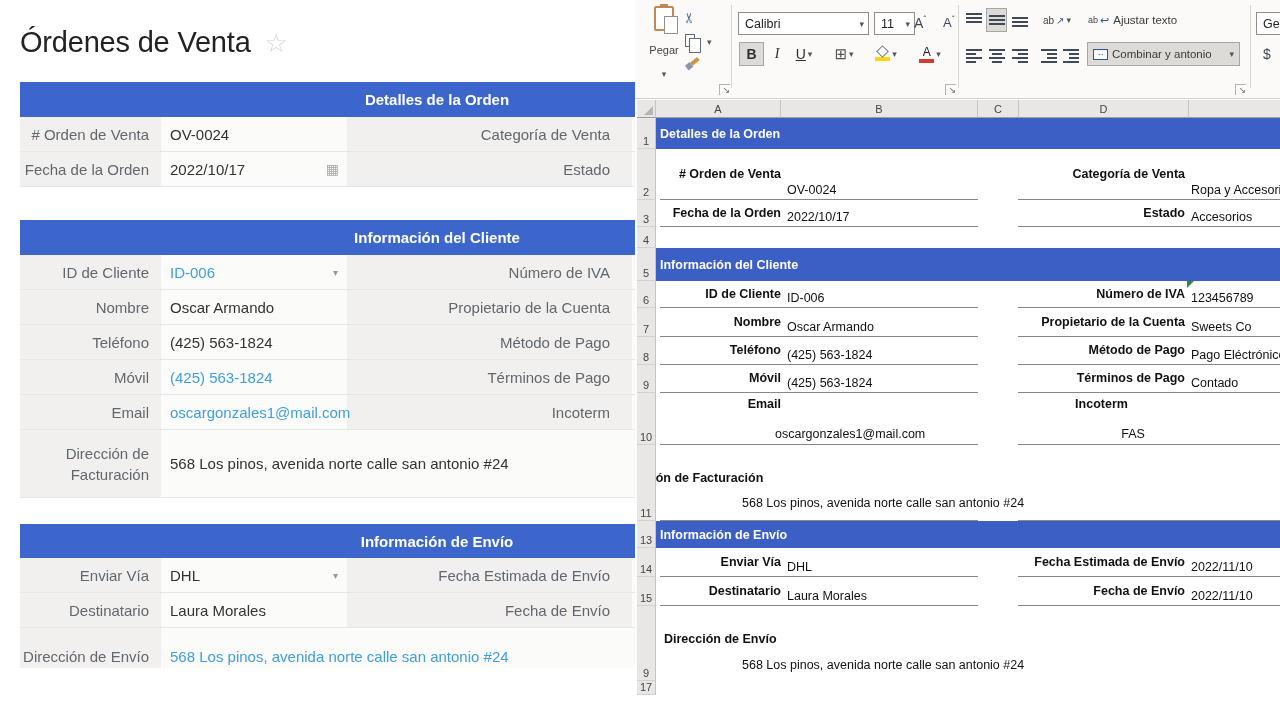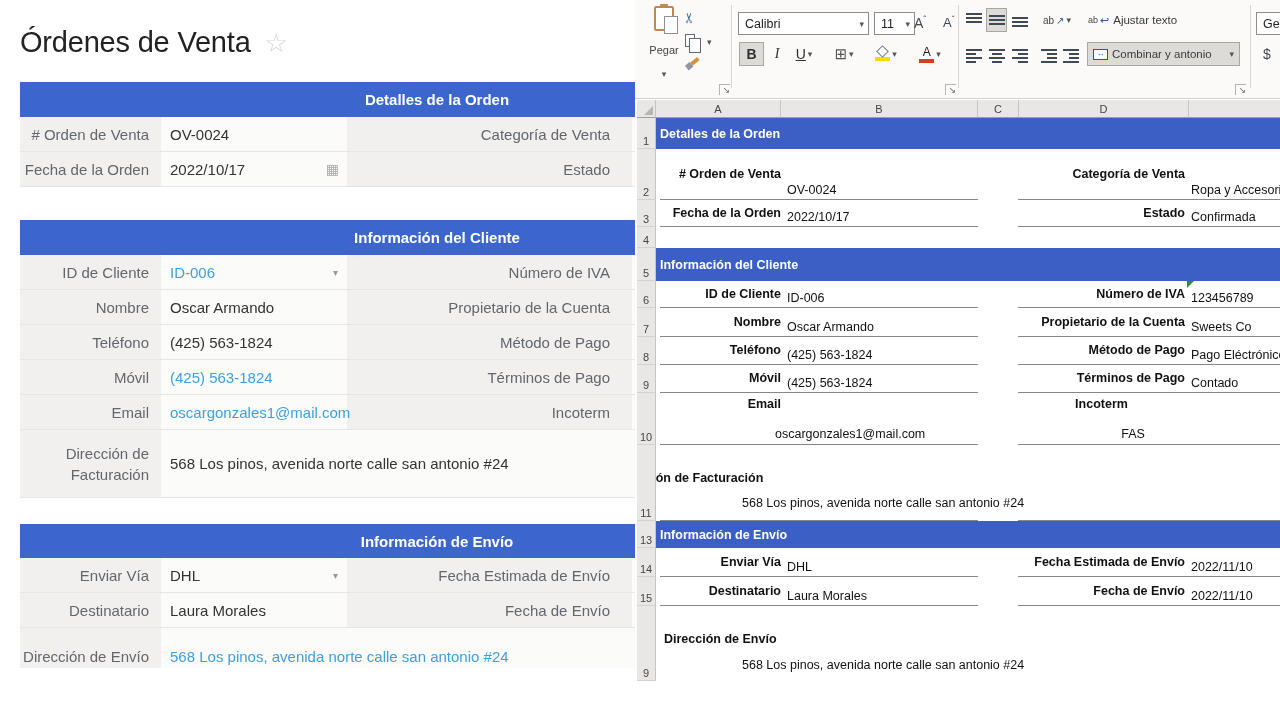--- a/index.html
+++ b/index.html
@@ -397,21 +397,21 @@
 
       <div class="xrow h27">
         <span class="rn">3</span>
         <div class="rc">
           <div class="pL">
               <span class="lb">Fecha de la Orden</span>
               <span class="vl">2022/10/17</span>
             </div>
           <div class="pR">
               <span class="lb">Estado</span>
-              <span class="vl">Confirmada</span>
+              <span class="vl">Accesorios</span>
             </div>
         </div>
       </div>
 
       <div class="xrow h21">
         <span class="rn">4</span>
         <div class="rc"></div>
       </div>
 
       <div class="xrow h33">
@@ -543,16 +543,20 @@
       <div class="xrow h75 r16">
         <span class="rn">9</span>
         <div class="rc">
           <div class="adr-label on-l">
               <span>Dirección de Envío</span>
             </div>
           <div class="adr-val">568 Los pinos, avenida norte calle san antonio #24</div>
         </div>
       </div>
 
+      <div class="xrow h14">
+        <span class="rn">17</span>
+        <div class="rc"></div>
+      </div>
 
     </div>
   </div>
 </div>
 
 </body></html>

